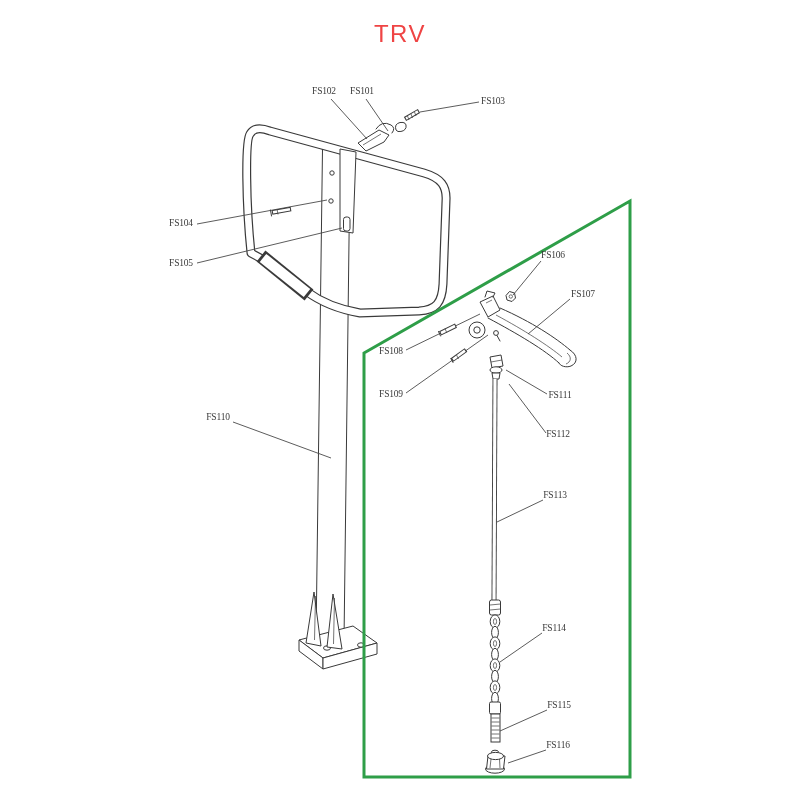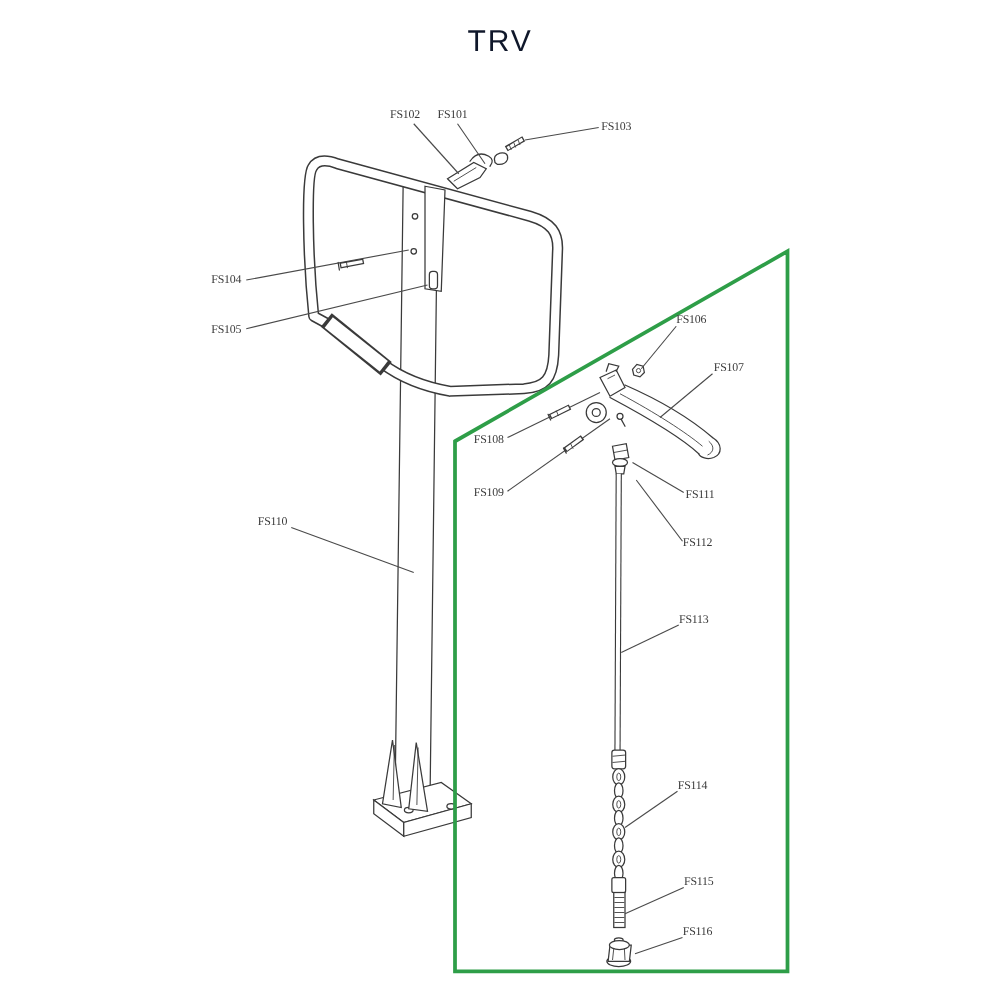--- a/index.html
+++ b/index.html
@@ -1,19 +1,19 @@
 <!DOCTYPE html>
 <html><head>
 <meta charset="utf-8">
 <style>
   html,body{margin:0;padding:0;background:#ffffff;}
   body{width:800px;height:800px;overflow:hidden;font-family:"Liberation Sans",sans-serif;}
   .canvas{position:relative;width:800px;height:800px;background:#fff;}
   .page-title{position:absolute;top:20px;left:0;width:100%;margin:0;text-align:center;
-    font-size:24px;font-weight:400;letter-spacing:1.5px;color:#0f172a;
+    font-size:24px;font-weight:400;letter-spacing:1.5px;color:#ef4444;
     font-family:"Liberation Sans",sans-serif;}
   svg.diagram{position:absolute;left:0;top:0;}
   .ln{stroke:#3a3a3a;stroke-width:1;fill:none;stroke-linecap:round;}
   .thin{stroke:#3a3a3a;stroke-width:.7;fill:none;}
   .fw{fill:#ffffff;stroke:#3a3a3a;stroke-width:1;}
   .tube-o{stroke:#3a3a3a;stroke-width:9;fill:none;stroke-linejoin:round;stroke-linecap:round;}
   .tube-i{stroke:#ffffff;stroke-width:6.6;fill:none;stroke-linejoin:round;stroke-linecap:round;}
   .grip-o{stroke:#3a3a3a;stroke-width:14;fill:none;stroke-linecap:butt;}
   .grip-i{stroke:#ffffff;stroke-width:10.5;fill:none;stroke-linecap:butt;}
   .rod-o{stroke:#3a3a3a;stroke-width:5;fill:none;stroke-linecap:butt;}

